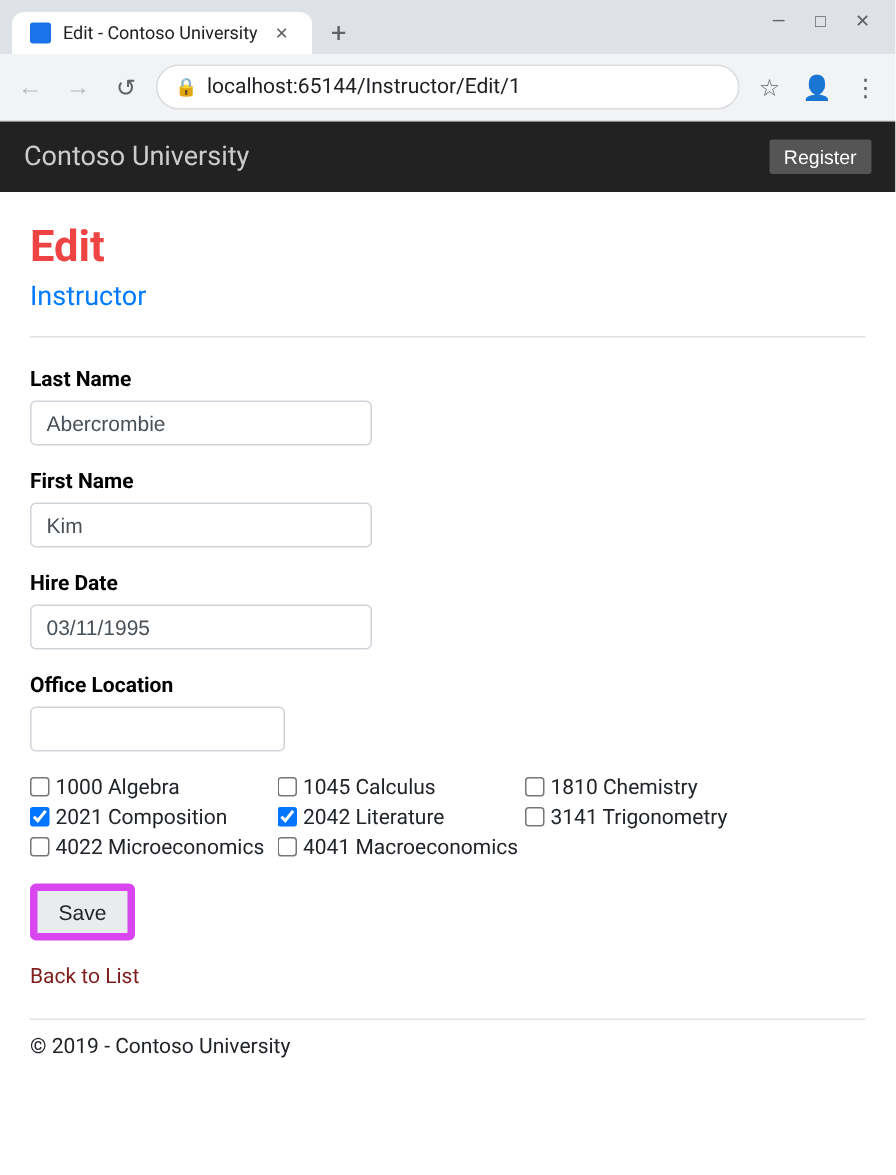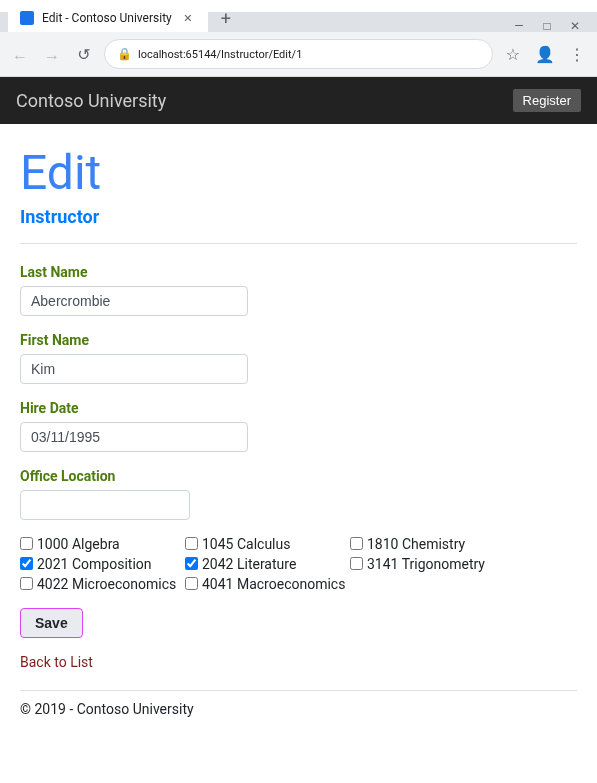--- a/index.html
+++ b/index.html
@@ -18,25 +18,24 @@
     }
 
     
     .browser-chrome {
       background: #f1f3f4;
       border-bottom: 1px solid #dadce0;
     }
 
     .tab-bar {
       display: flex;
-      align-items: flex-end;
+      align-items: flex-start;
       padding: 8px 8px 0 8px;
       background: #dee1e6;
-      height: 20px;
-      margin-top: 12px;
+      height: 36px;
     }
 
     .tab {
       display: flex;
       align-items: center;
       background: #fff;
       border-radius: 8px 8px 0 0;
       padding: 0 12px;
       height: 28px;
       font-size: 12px;
@@ -133,21 +132,21 @@
       height: 30px;
       gap: 6px;
     }
 
     .lock-icon {
       color: #5f6368;
       font-size: 12px;
     }
 
     .url-text {
-      font-size: 11px;
+      font-size: 14px;
       color: #202124;
       flex: 1;
     }
 
     .addr-action-btn {
       width: 24px;
       height: 24px;
       display: flex;
       align-items: center;
       justify-content: center;
@@ -181,50 +180,50 @@
       cursor: pointer;
       border-radius: 2px;
     }
 
     
     .page-content {
       padding: 20px 20px;
     }
 
     .page-heading {
-      font-size: 48px;
-      font-weight: 400;
-      color: #3b82f6;
+      font-size: 29px;
+      font-weight: 700;
+      color: #ef4444;
       line-height: 1.2;
       margin-bottom: 4px;
     }
 
     .page-subheading {
       font-size: 18px;
-      font-weight: 700;
+      font-weight: 400;
       color: #007bff;
       margin-bottom: 16px;
     }
 
     .section-divider {
       border: none;
       border-top: 1px solid #dee2e6;
       margin: 0 0 20px 0;
     }
 
     .form-group {
       margin-bottom: 16px;
     }
 
     .form-label {
       display: block;
       font-weight: 700;
       font-size: 14px;
       margin-bottom: 6px;
-      color: #4d7c0f;
+      color: #000000;
     }
 
     .form-control {
       display: block;
       width: 228px;
       padding: 6px 10px;
       font-size: 14px;
       color: #495057;
       background: #fff;
       border: 1px solid #ced4da;
@@ -251,28 +250,27 @@
     .course-item input[type="checkbox"] {
       margin: 0;
       cursor: pointer;
       width: 13px;
       height: 13px;
     }
 
     
     .btn-save {
       background: #e9ecef;
-      border: 1px solid #d946ef;
+      border: 5px solid #d946ef;
       color: #212529;
       padding: 6px 14px;
       font-size: 14px;
       border-radius: 4px;
       cursor: pointer;
       margin-bottom: 16px;
-      font-weight: bold;
     }
 
     .back-link {
       display: block;
       color: #7f1d1d;
       text-decoration: none;
       font-size: 14px;
       margin-bottom: 20px;
     }
 

